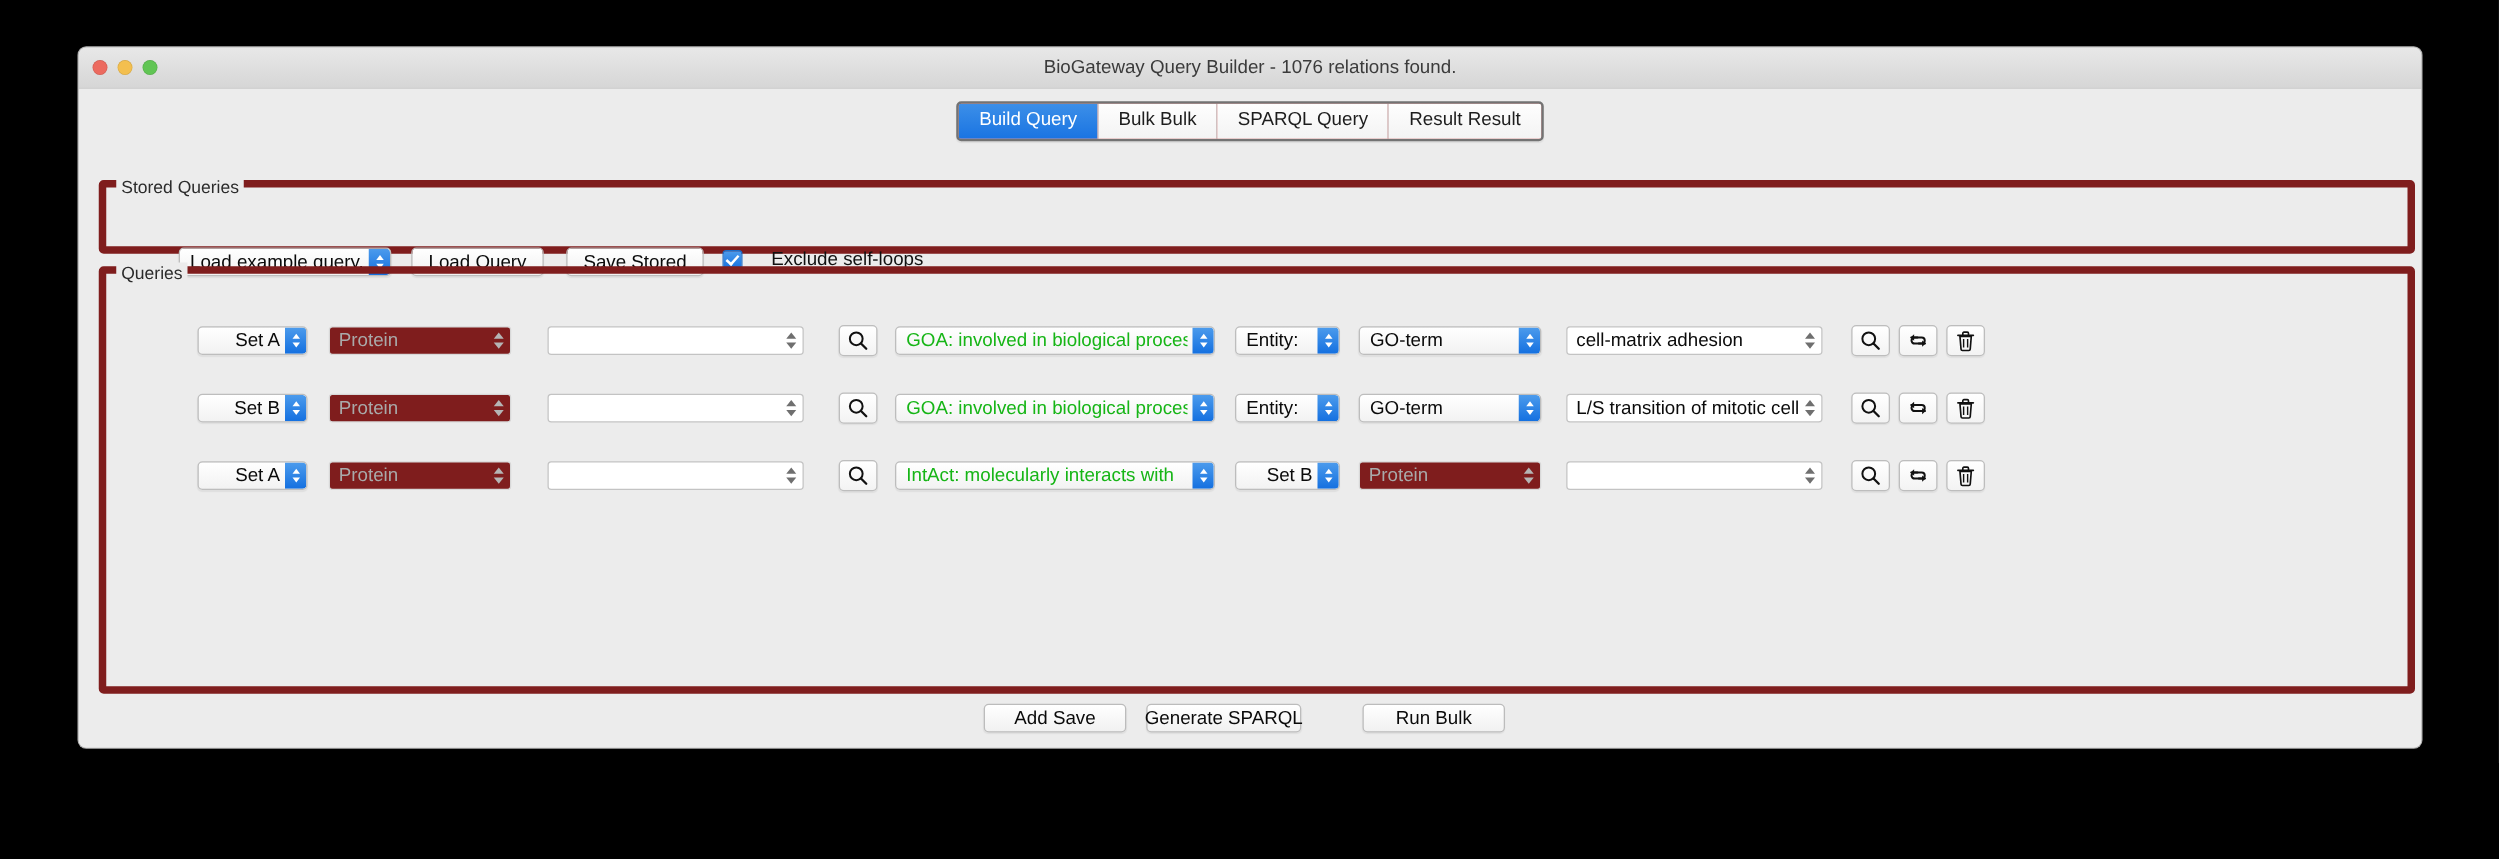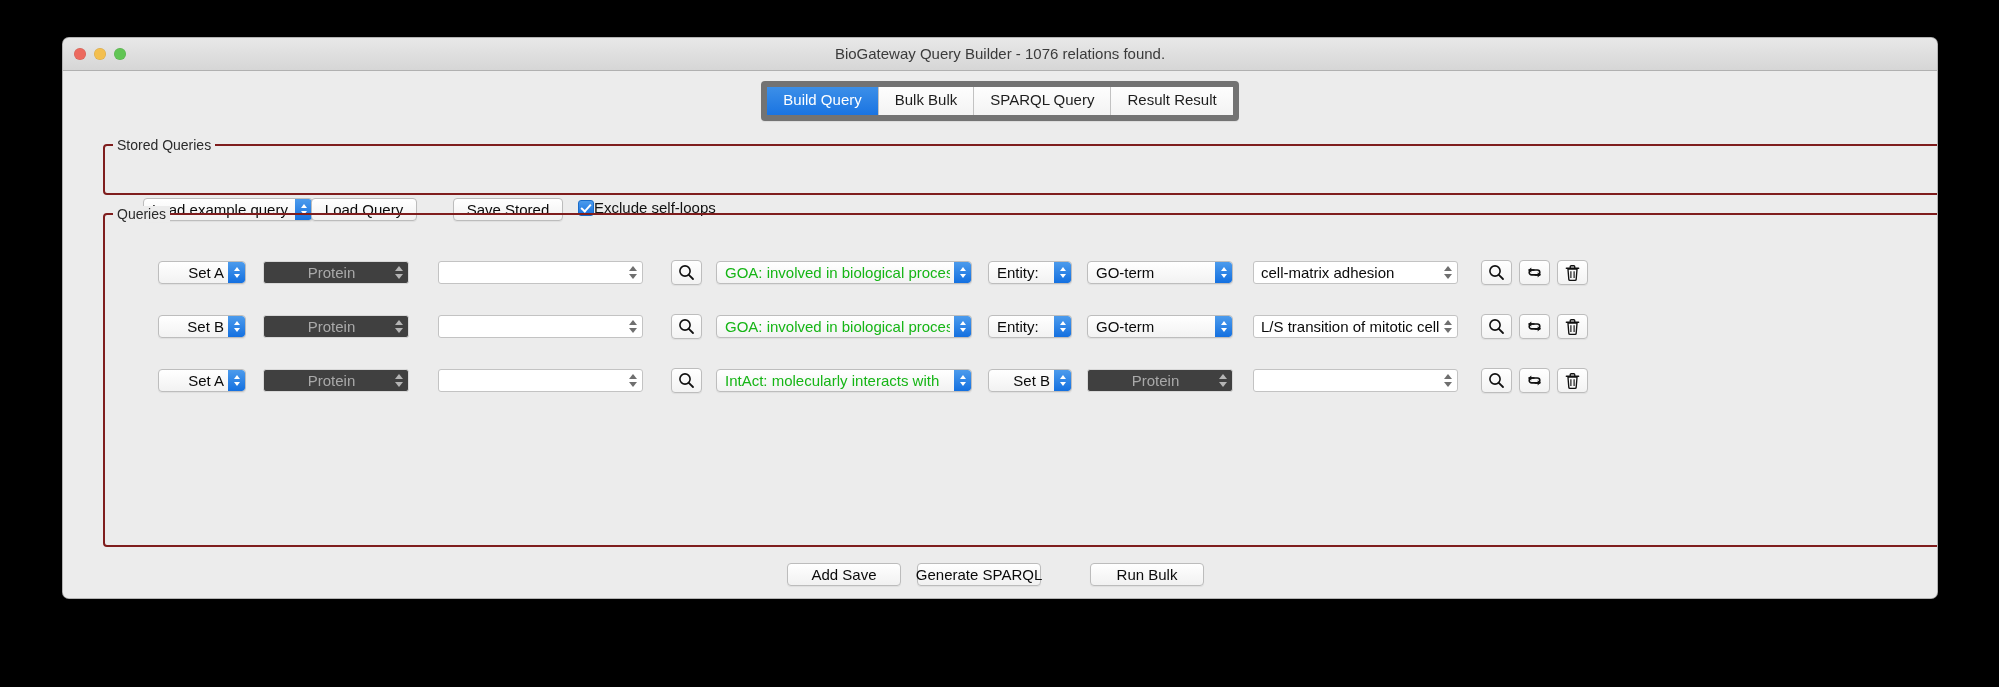--- a/index.html
+++ b/index.html
@@ -72,21 +72,21 @@
   
   .tabbar {
     position: absolute;
     left: 0; right: 0;
     top: 10px;
     display: flex;
     justify-content: center;
   }
   .tabs {
     display: flex;
-    border: 6px solid #737373;
+    border: 2px solid #737373;
     border-radius: 4px;
     overflow: hidden;
     box-shadow: 0 1px 1px rgba(0,0,0,.07);
     background: #fca5a5;
   }
   .tab {
     font-size: 15px;
     color: #1d1d1d;
     padding: 3px 16px 5px 16px;
     background: linear-gradient(to bottom,#fefefe,#f3f3f3);
@@ -96,23 +96,22 @@
   }
   .tab:last-child { border-right: none; }
   .tab.active {
     background: linear-gradient(to bottom,#3c8fe8,#1a74e2);
     color: #ffffff;
   }
 
   
   .group {
     position: absolute;
-    border: 2px solid #7f1d1d;
+    border: 6px solid #7f1d1d;
     border-radius: 4px;
-    margin-left: 24px;
   }
   .group > .legend {
     position: absolute;
     top: -9px;
     left: 8px;
     background: #ececec;
     padding: 0 4px;
     font-size: 14px;
     color: #2b2b2b;
     line-height: 16px;
@@ -204,23 +203,22 @@
     position: absolute;
     left: 50%;
     transform: translateX(-50%);
     border-left: 4px solid transparent;
     border-right: 4px solid transparent;
   }
   .combo .chev::before { top: 4px;  border-bottom: 5px solid #6f6f6f; }
   .combo .chev::after  { bottom: 4px; border-top: 5px solid #6f6f6f; }
 
   .combo.disabled {
-    background: #404040;
+    background: #7f1d1d;
     border-color: #d8d8d8;
-    text-align: center;
   }
   .combo.disabled .lbl { color: #a9a9a9; }
   .combo.disabled .chev::before { border-bottom-color: #b5b5b5; }
   .combo.disabled .chev::after  { border-top-color: #b5b5b5; }
 
   
   .pbtn {
     height: 23px;
     background: linear-gradient(to bottom,#ffffff,#f1f1f1);
     border: 1px solid #bcbcbc;
@@ -245,21 +243,21 @@
     align-items: center;
     justify-content: center;
   }
   .ibtn svg { display: block; }
 
   
   .checkrow {
     position: absolute;
     display: flex;
     align-items: center;
-    gap: 0;
+    gap: 23px;
     font-size: 15px;
     color: #111;
   }
   .cbox {
     width: 14px; height: 14px;
     border-radius: 3px;
     background: linear-gradient(to bottom,#4c9bec,#1470e0);
     border: 1px solid #1a6cc9;
     position: relative;
     flex: 0 0 auto;
@@ -301,21 +299,21 @@
 
     <div class="group" id="stored-queries">
       <div class="legend">Stored Queries</div>
     </div>
 
     <div class="ctl popup" style="left:80px; top:127px; width:170px;">
       <span class="lbl">Load example query...</span>
       <span class="arrows"></span>
     </div>
 
-    <div class="ctl pbtn" style="left:248px; top:127px; width:106px;">Load Query</div>
+    <div class="ctl pbtn" style="left:266px; top:127px; width:106px;">Load Query</div>
 
     <div class="ctl pbtn" style="left:390px; top:127px; width:110px;">Save Stored</div>
 
     <div class="checkrow" style="left:515px; top:128px;">
       <span class="cbox"></span>
       <span>Exclude self-loops</span>
     </div>
 
     <div class="group" id="queries">
       <div class="legend">Queries</div>

